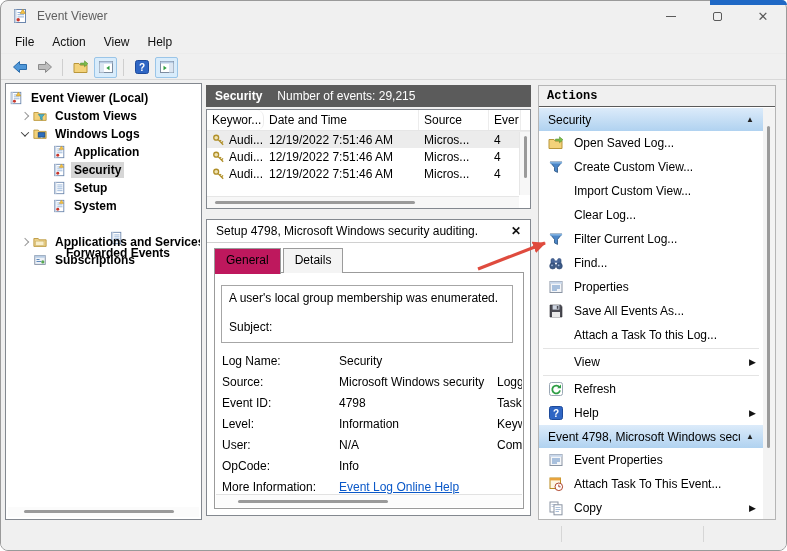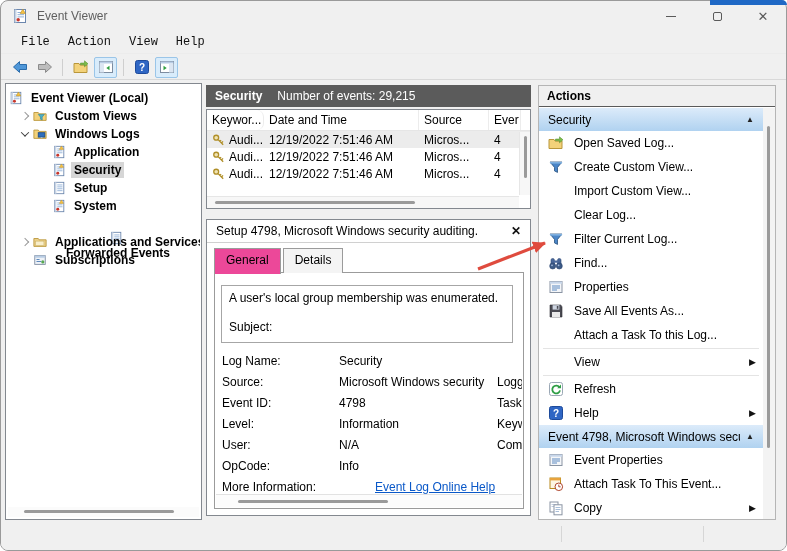--- a/index.html
+++ b/index.html
@@ -17,21 +17,21 @@
     display: flex; align-items: center; gap: 9px; padding-left: 11px; }
   .titlebar .title { font-size: 12px; color: #5f5f5f; }
   .win-controls { position: absolute; right: 0; top: 0; height: 30px; display: flex; }
   .win-btn { width: 46px; height: 30px; display: flex; align-items: center; justify-content: center; }
   .g-min { width: 10px; height: 1px; background: #5a5a5a; }
   .g-max { width: 9px; height: 9px; border: 1px solid #5a5a5a; border-radius: 2px; }
   .g-close { font-size: 13px; color: #5a5a5a; line-height: 1; }
 
   
   .menubar { position: absolute; top: 30px; left: 0; right: 0; height: 23px;
-    display: flex; align-items: center; padding-left: 11px; border-bottom: 1px solid #ececec; font-family: Liberation Mono, monospace; }
+    display: flex; align-items: center; padding-left: 5px; border-bottom: 1px solid #ececec; }
   .menu-item { font-size: 12px; color: #111; padding: 3px 9px; }
   .toolbar { position: absolute; top: 54px; left: 0; right: 0; height: 25px;
     display: flex; align-items: center; gap: 2px; padding-left: 7px; border-bottom: 1px solid #d9d9d9; }
   .tb-btn { width: 23px; height: 21px; display: flex; align-items: center; justify-content: center;
     border: 1px solid transparent; border-radius: 2px; }
   .tb-btn.hl { background: #d9ecfb; border-color: #9ac5e8; }
   .tb-sep { width: 1px; height: 17px; background: #cfcfcf; margin: 0 4px; }
   .icon svg { width: 16px; height: 16px; display: block; }
   .icon.small svg { width: 14px; height: 14px; }
 
@@ -74,40 +74,40 @@
   
   .detail { position: absolute; top: 134px; left: 0; right: 0; bottom: 0;
     background: #fff; border: 1px solid #83888f; }
   .detail-header { position: absolute; top: 0; left: 0; right: 0; height: 23px;
     border-bottom: 1px solid #d0d0d0; display: flex; align-items: center;
     padding: 0 9px; font-size: 12px; color: #000; }
   .detail-close { margin-left: auto; font-weight: bold; font-size: 12px; color: #111; }
   .tabs { position: absolute; top: 28px; left: 7px; display: flex; z-index: 2; }
   .tab { font-size: 12px; padding: 4px 11px 5px; border: 1px solid #9b9b9b; border-bottom: none;
     background: #f4f4f4; margin-right: 2px; color: #000; }
-  .tab.active { background: #ec4899; padding-bottom: 7px; margin-bottom: -1px; text-align: center; }
+  .tab.active { background: #be185d; padding-bottom: 7px; margin-bottom: -1px; text-align: center; }
   .tab-page { position: absolute; left: 7px; right: 6px; top: 52px; bottom: 6px; border: 1px solid #9b9b9b; background:#fff; }
   .desc-box { position: absolute; left: 6px; right: 10px; top: 12px; height: 58px;
     border: 1px solid #a6a6a6; padding: 5px 7px; font-size: 12px; color: #000; overflow: hidden; }
   .desc-box .line2 { margin-top: 15px; }
   .fields { position: absolute; left: 7px; right: 1px; top: 77px; }
   .frow { height: 21px; display: flex; align-items: center; font-size: 12px; color: #000; }
   .flabel { width: 117px; flex: none; }
   .fvalue { width: 158px; flex: none; overflow: hidden; white-space: nowrap; }
-  .fvalue a { color: var(--link, #0a58c8); text-decoration: underline; margin-left: 36px; }
+  .fvalue a { color: var(--link, #0a58c8); text-decoration: underline; }
   .fright { flex: 1; overflow: hidden; white-space: nowrap; }
   .detail-hscroll { position: absolute; left: 1px; right: 1px; bottom: 1px; height: 13px;
     background: #fcfcfc; border-top: 1px solid #e2e2e2; }
 
   
   .actions-panel { position: absolute; left: 537px; top: 84px; width: 238px; height: 435px;
     background: #fff; border: 1px solid #b5b5b5; border-top: none; }
   .actions-title { position: absolute; top: 0; left: 0; right: 0; height: 22px; background: #f0f0f0;
     border-top: 1px solid #b5b5b5; border-bottom: 1px solid #5a5a5a;
-    display: flex; align-items: center; padding-left: 8px; font-size: 12px; font-weight: bold; color: #000; }
+    display: flex; align-items: center; padding-left: 8px; font-size: 12px; font-weight: bold; color: #000; font-family: Liberation Mono, monospace; }
   .actions-body { position: absolute; top: 23px; left: 0; right: 12px; bottom: 0; overflow: hidden; }
   .actions-vscroll { position: absolute; top: 23px; right: 0; bottom: 0; width: 12px; background: #f3f3f3; }
   .section-header { height: 23px; display: flex; align-items: center; padding: 0 9px;
     font-size: 12px; color: #000;
     background: linear-gradient(var(--sect-top, #dcebfa), var(--sect-bot, #b3d3f0)); }
   .section-header .lbl { flex: 1; overflow: hidden; white-space: nowrap; }
   .section-header .caret { font-size: 8px; color: #222; margin-left: 6px; }
   .action-row { height: 24px; display: flex; align-items: center; gap: 10px;
     padding-left: 9px; font-size: 12px; color: #000; }
   .action-row .icon { width: 16px; flex: none; }

